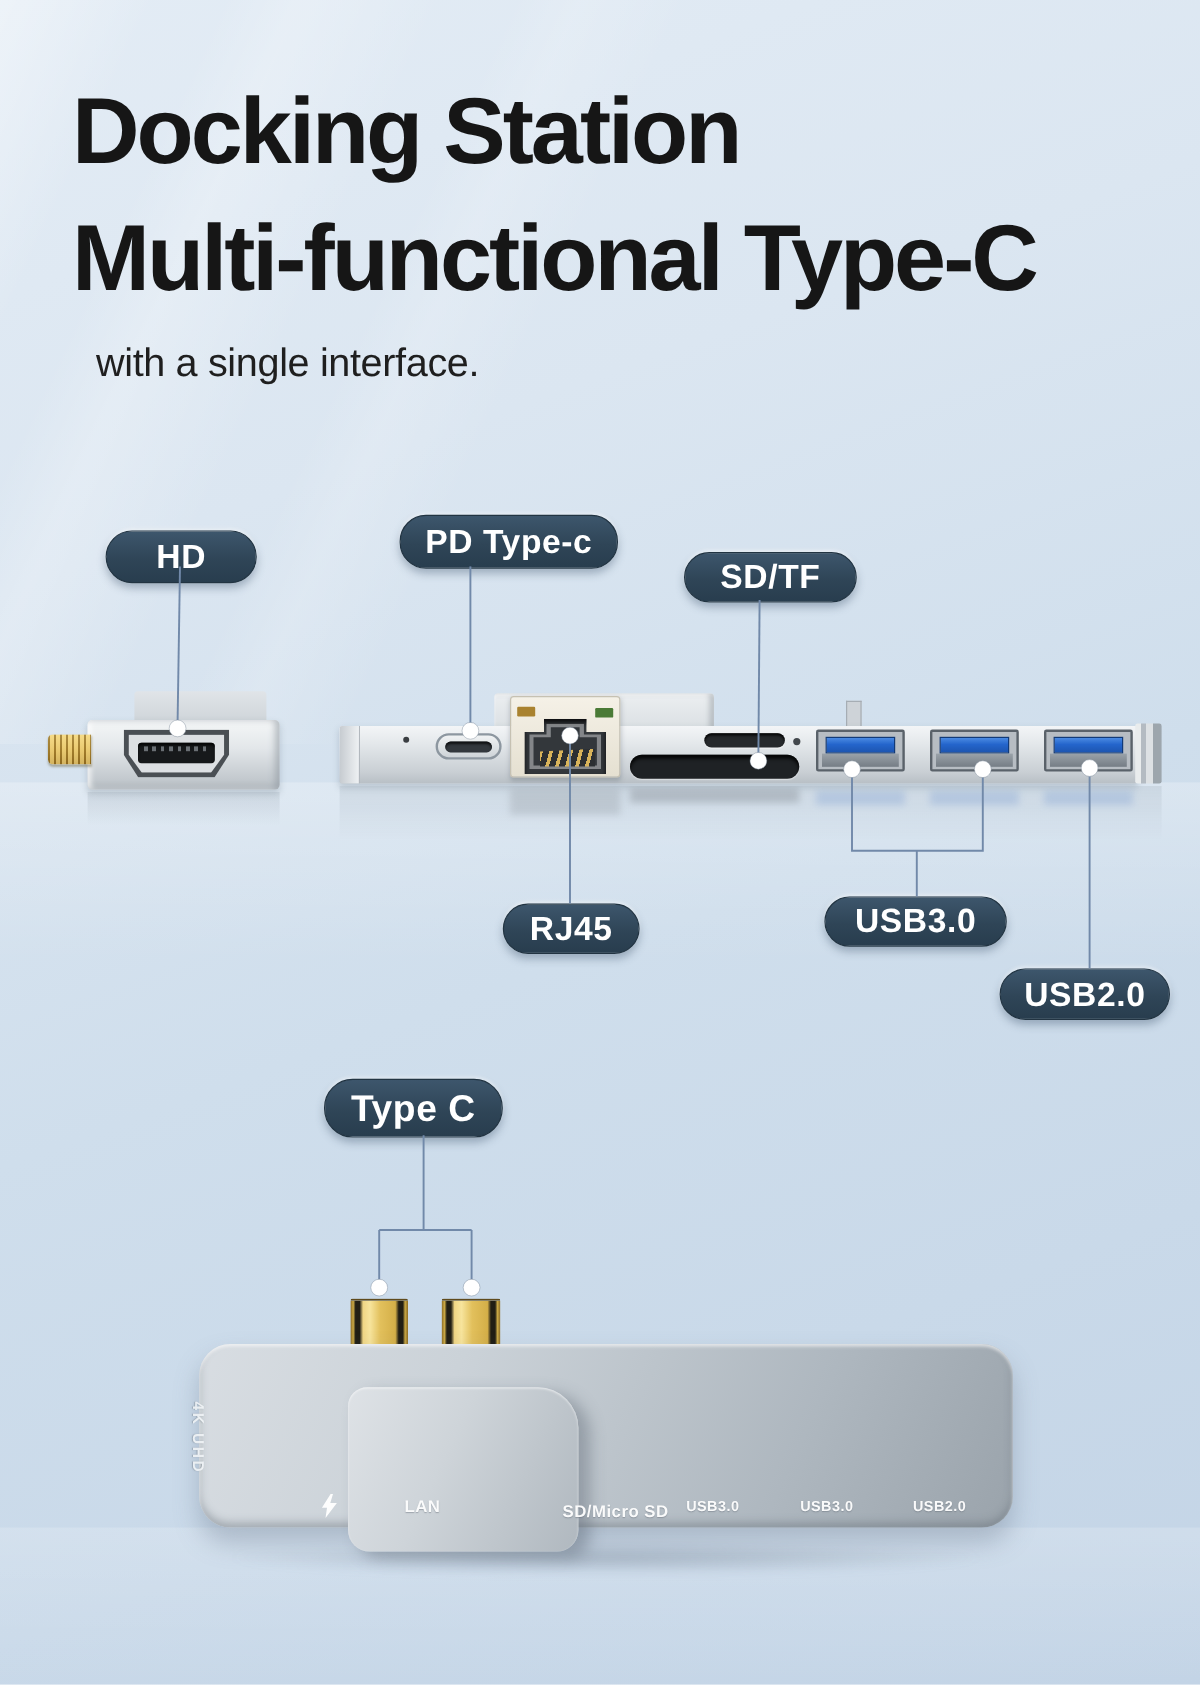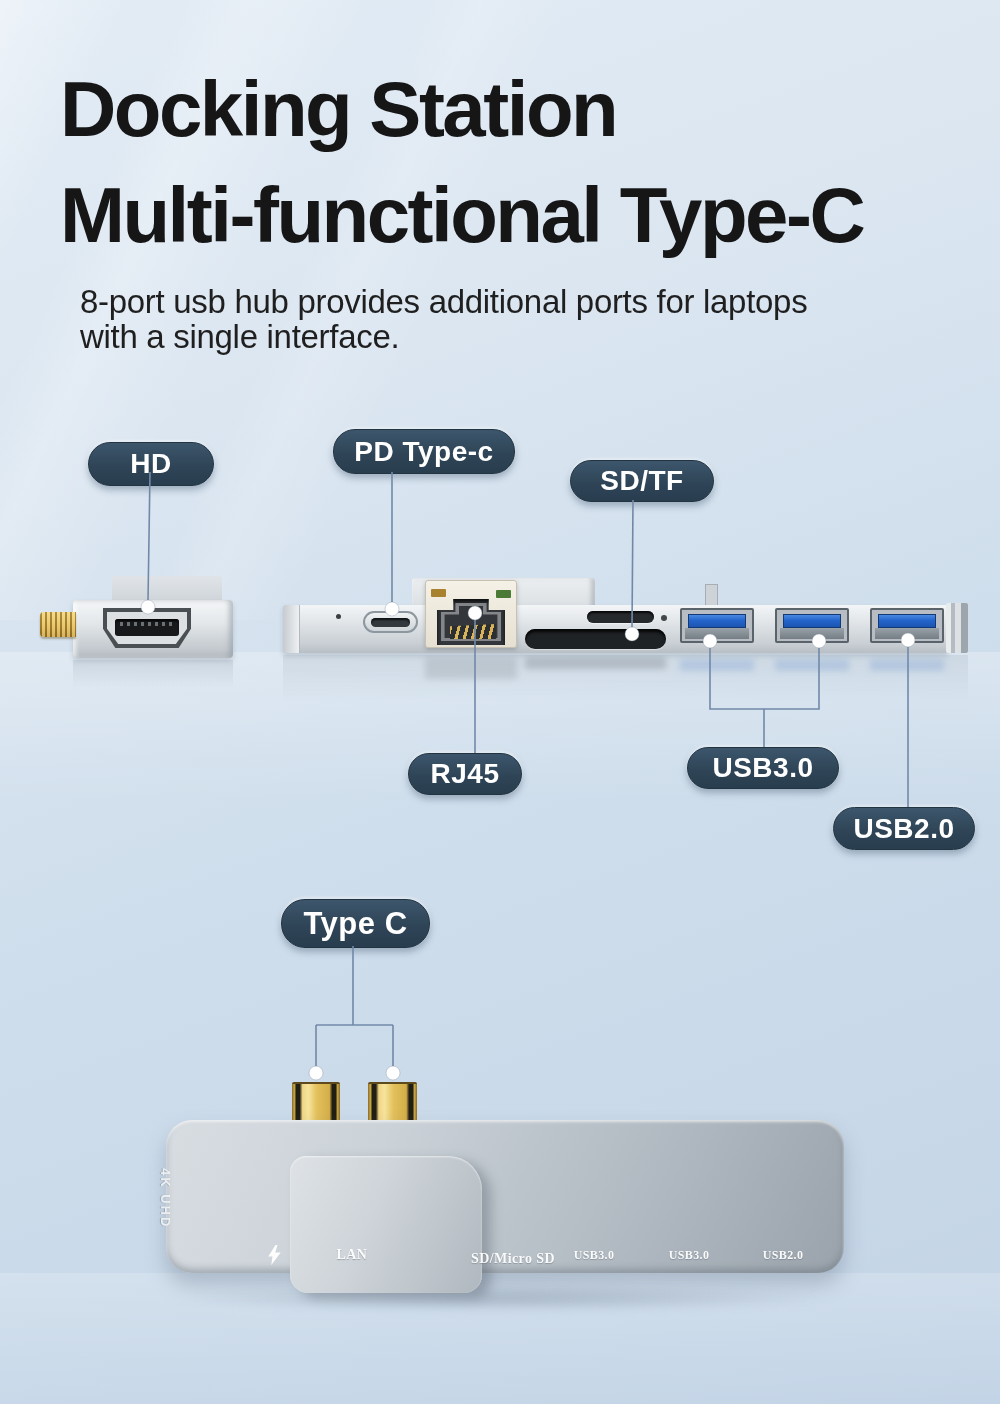--- a/index.html
+++ b/index.html
@@ -37,24 +37,24 @@
   .pill{
     position:absolute;display:flex;align-items:center;justify-content:center;
     background:linear-gradient(180deg,#3d566c 0%,var(--pill,#2f4557) 55%,#283d4e 100%);
     border:1px solid #223442;border-radius:22px;
     color:#fff;font-weight:700;font-size:28px;letter-spacing:0.5px;
     box-shadow:0 -2px 3px rgba(255,255,255,.45),0 4px 7px rgba(45,70,95,.35);
   }
   .pill-hd{left:88px;top:430px;width:124px;height:42px;margin-top:12px;}
   .pill-pd{left:333px;top:429px;width:180px;height:43px;}
   .pill-sdtf{left:570px;top:460px;width:142px;height:40px;}
-  .pill-rj45{left:408px;top:753px;width:112px;height:40px;justify-content:center;}
+  .pill-rj45{left:419px;top:753px;width:112px;height:40px;justify-content:center;}
   .pill-usb3{left:687px;top:747px;width:150px;height:40px;}
   .pill-usb2{left:833px;top:807px;width:140px;height:41px;}
-  .pill-typec{left:281px;top:899px;width:147px;height:47px;font-size:31px;border-radius:24px;}
+  .pill-typec{left:270px;top:899px;width:147px;height:47px;font-size:31px;border-radius:24px;}
   
   .overlay{position:absolute;left:0;top:0;width:1000px;height:1404px;pointer-events:none;z-index:30;}
   
   .hdmi-slab{position:absolute;left:112px;top:576px;width:110px;height:30px;
     background:linear-gradient(180deg,#e0e4e8,#ccd2d7);border-radius:3px 3px 0 0;}
   .hdmi-body{position:absolute;left:73px;top:600px;width:160px;height:58px;border-radius:4px;
     background:linear-gradient(180deg,#f5f7f8 0%,#e3e7ea 40%,#c3c9ce 85%,#b3bac0 100%);
     box-shadow:inset -4px 0 5px rgba(140,150,158,.55),inset 3px 0 4px rgba(255,255,255,.7),0 3px 5px rgba(110,125,140,.3);}
   .hdmi-pin{position:absolute;left:40px;top:612px;width:36px;height:25px;border-radius:4px 0 0 4px;
     background:
@@ -125,21 +125,21 @@
     background:linear-gradient(115deg,#d8dde2 0%,#cbd2d8 30%,#aeb7bf 72%,#9aa3ab 100%);
     box-shadow:0 12px 20px rgba(100,115,135,.35),inset 0 2px 3px rgba(255,255,255,.65),inset 0 -4px 7px rgba(90,100,110,.4);}
   .lan-bump{position:absolute;left:290px;top:1156px;width:192px;height:137px;
     border-radius:16px 34px 18px 18px;
     background:linear-gradient(115deg,#dee2e6 0%,#ced4d9 42%,#b0b8bf 100%);
     box-shadow:9px 5px 12px rgba(78,90,102,.38),inset 0 1px 2px rgba(255,255,255,.6);}
   .uhd-label{position:absolute;left:158px;top:1168px;height:80px;
     writing-mode:vertical-rl;font-size:13px;font-weight:700;letter-spacing:2px;
     color:rgba(245,248,250,.88);text-shadow:0 1px 1px rgba(90,100,110,.4);}
   .dock-label{position:absolute;top:1248px;color:rgba(255,255,255,.95);font-weight:700;font-size:12px;
-    letter-spacing:.4px;text-shadow:0 1px 1px rgba(90,100,110,.45);transform:translateX(-50%);white-space:nowrap;font-family:Liberation Serif, serif;}
+    letter-spacing:.4px;text-shadow:0 1px 1px rgba(90,100,110,.45);transform:translateX(-50%);white-space:nowrap;}
   .lbl-lan{left:352px;font-size:14px;top:1247px;}
   .lbl-sd{left:513px;font-size:14px;top:1251px;}
   .lbl-u31{left:594px;} .lbl-u32{left:689px;} .lbl-u2{left:783px;}
   .bolt{position:absolute;left:268px;top:1245px;width:13px;height:20px;}
   .dock-shadow{position:absolute;left:185px;top:1284px;width:640px;height:28px;border-radius:50%;
     background:radial-gradient(ellipse at center,rgba(105,120,138,.38),rgba(105,120,138,0) 70%);
     filter:blur(4px);}
 </style>
 </head>
 <body>
@@ -147,21 +147,20 @@
 <div class="page">
   <div class="bg-streaks"></div>
   <div class="floor-glow"></div>
   <div class="floor-glow2"></div>
 
   <div class="title">
     <div>Docking Station</div>
     <div>Multi-functional Type-C</div>
   </div>
   <div class="subtitle">
-    <div>8-port usb hub provides additional ports for laptops</div>
     <div>with a single interface.</div>
   </div>
 
   <div class="hdmi-slab"></div>
   <div class="hdmi-body"></div>
   <div class="hdmi-pin"></div>
   <div class="hdmi-port">
     <div class="hdmi-port-inner"></div>
   </div>
   <div class="hdmi-slot"></div>

